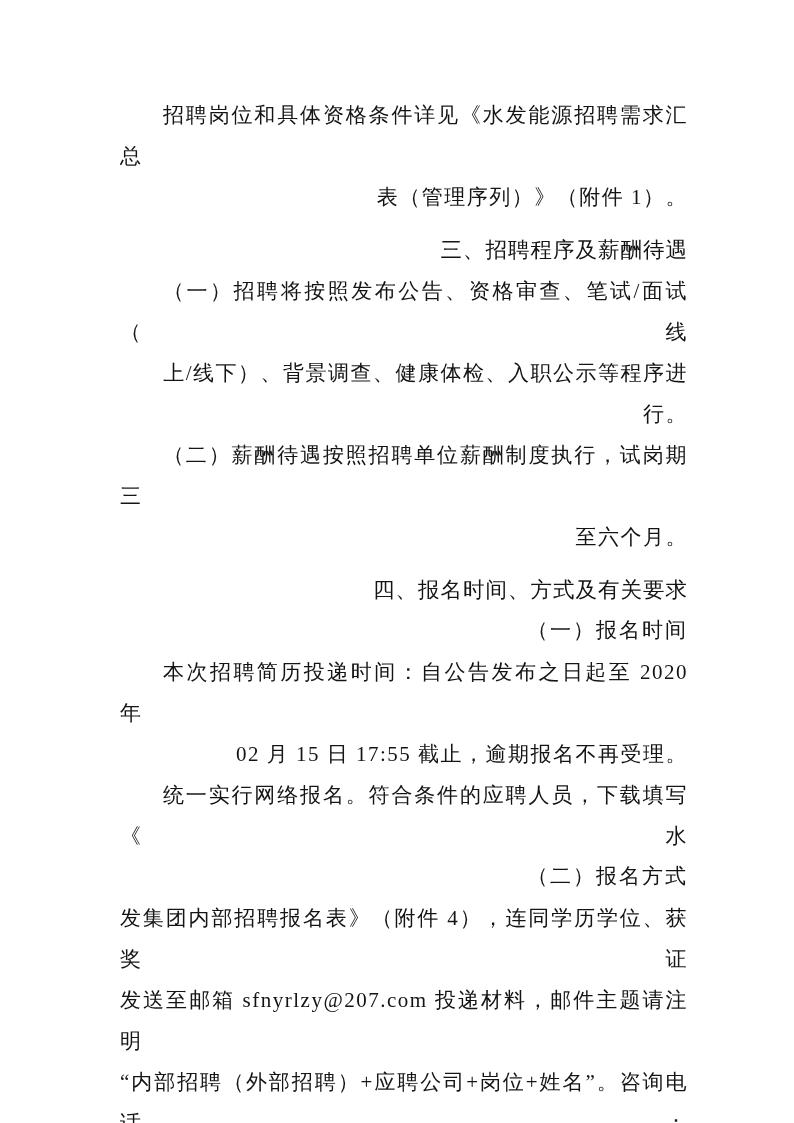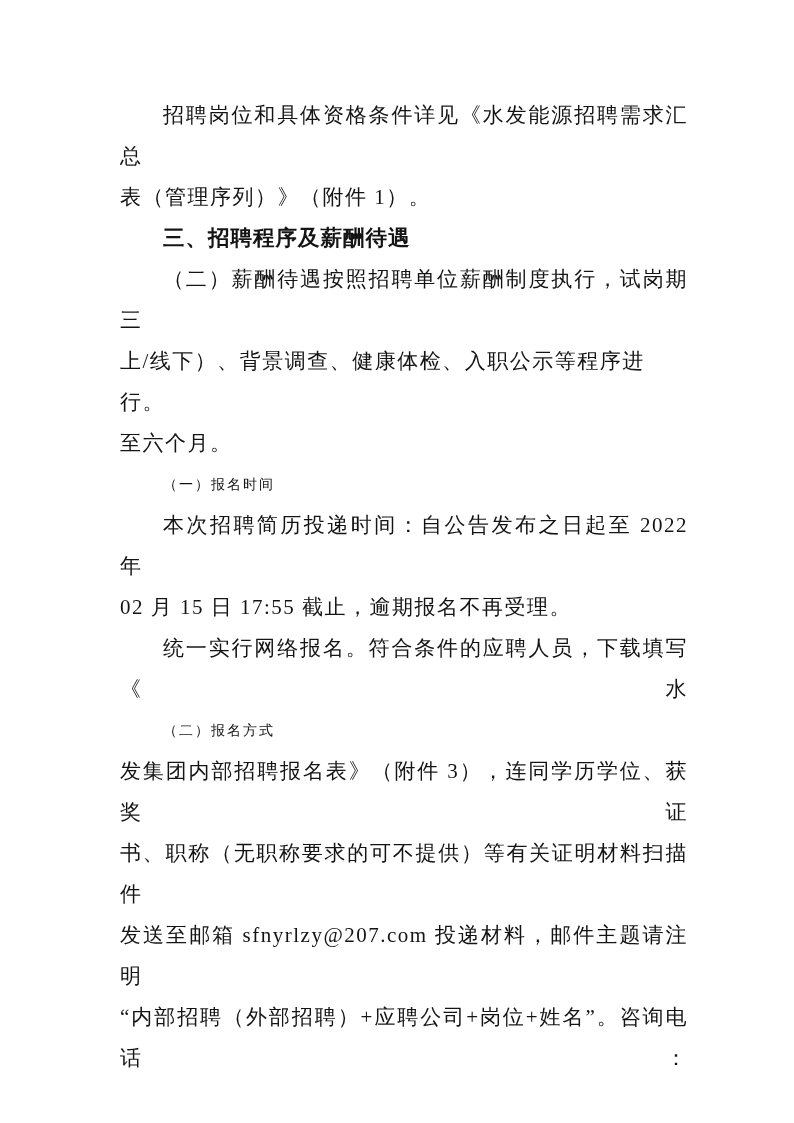--- a/index.html
+++ b/index.html
@@ -19,54 +19,57 @@
     left: 120px;
     top: 95px;
     width: 568px;
   }
   .line {
     font-family: "Liberation Serif", "DejaVu Serif", serif;
     font-size: 21px;
     line-height: 41px;
     color: #141414;
     letter-spacing: 1.5px;
+    text-align: right;
   }
   .line.indent {
     text-indent: 43px;
   }
   .line.justify {
     text-align: justify;
     text-align-last: justify;
   }
   .line.heading {
     font-family: "Liberation Sans", "DejaVu Sans", sans-serif;
-    font-weight: bold;
+    font-weight: normal;
     font-size: 21.5px;
     letter-spacing: 1px;
+    margin-top: 12px;
   }
   .line.sub {
-    font-family: Liberation Sans, sans-serif;
-    font-size: 14px;
+    font-family: Liberation Mono, monospace;
+    font-size: 21px;
     letter-spacing: 2px;
   }
 </style>
 </head>
 <body>
 
 <div class="page">
   <div class="content" id="content">
       <div class="line body indent justify">招聘岗位和具体资格条件详见《水发能源招聘需求汇总</div>
       <div class="line body">表（管理序列）》（附件 1）。</div>
       <div class="line heading indent">三、招聘程序及薪酬待遇</div>
+      <div class="line body indent justify">（一）招聘将按照发布公告、资格审查、笔试/面试（线</div>
+      <div class="line body">上/线下）、背景调查、健康体检、入职公示等程序进行。</div>
       <div class="line body indent justify">（二）薪酬待遇按照招聘单位薪酬制度执行，试岗期三</div>
-      <div class="line body">上/线下）、背景调查、健康体检、入职公示等程序进行。</div>
       <div class="line body">至六个月。</div>
+      <div class="line heading indent">四、报名时间、方式及有关要求</div>
       <div class="line sub indent">（一）报名时间</div>
-      <div class="line body indent justify">本次招聘简历投递时间：自公告发布之日起至 2022 年</div>
+      <div class="line body indent justify">本次招聘简历投递时间：自公告发布之日起至 2020 年</div>
       <div class="line body">02 月 15 日 17:55 截止，逾期报名不再受理。</div>
       <div class="line body indent justify">统一实行网络报名。符合条件的应聘人员，下载填写《水</div>
       <div class="line sub indent">（二）报名方式</div>
-      <div class="line body justify">发集团内部招聘报名表》（附件 3），连同学历学位、获奖证</div>
-      <div class="line body justify">书、职称（无职称要求的可不提供）等有关证明材料扫描件</div>
+      <div class="line body justify">发集团内部招聘报名表》（附件 4），连同学历学位、获奖证</div>
       <div class="line body justify">发送至邮箱 sfnyrlzy@207.com 投递材料，邮件主题请注明</div>
       <div class="line body justify">“内部招聘（外部招聘）+应聘公司+岗位+姓名”。咨询电话：</div>
     </div>
 </div>
 
 </body></html>

